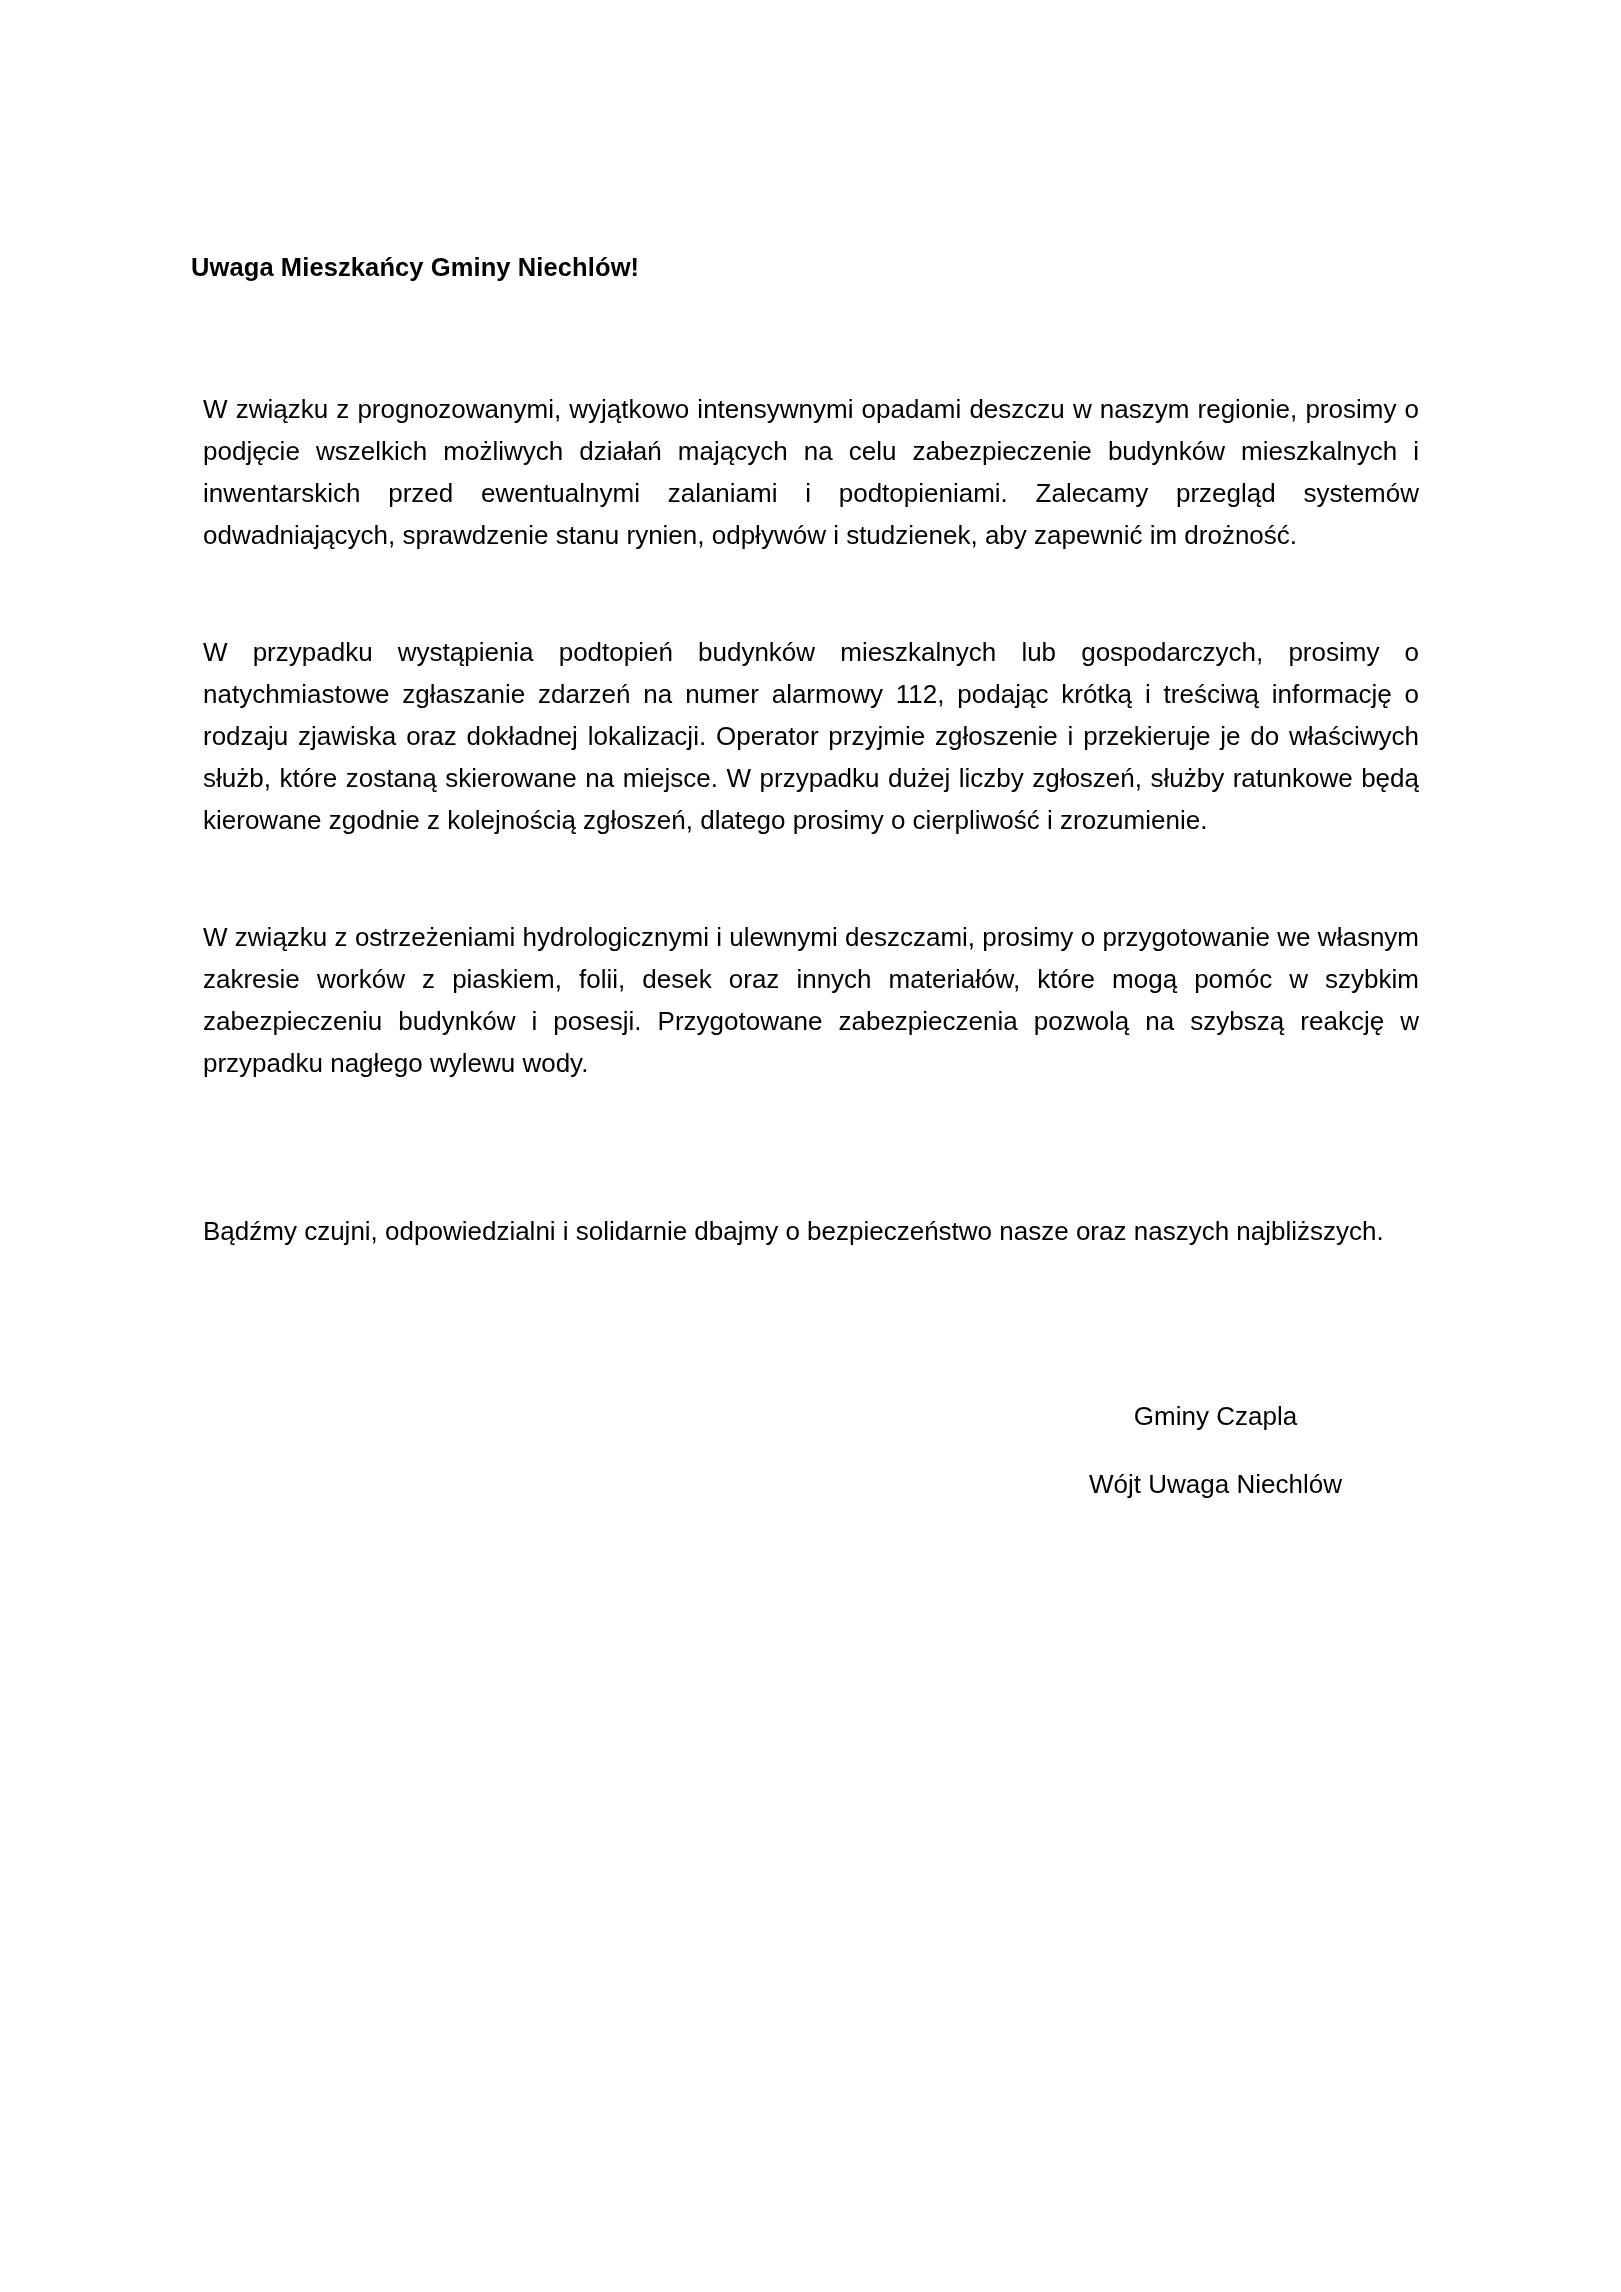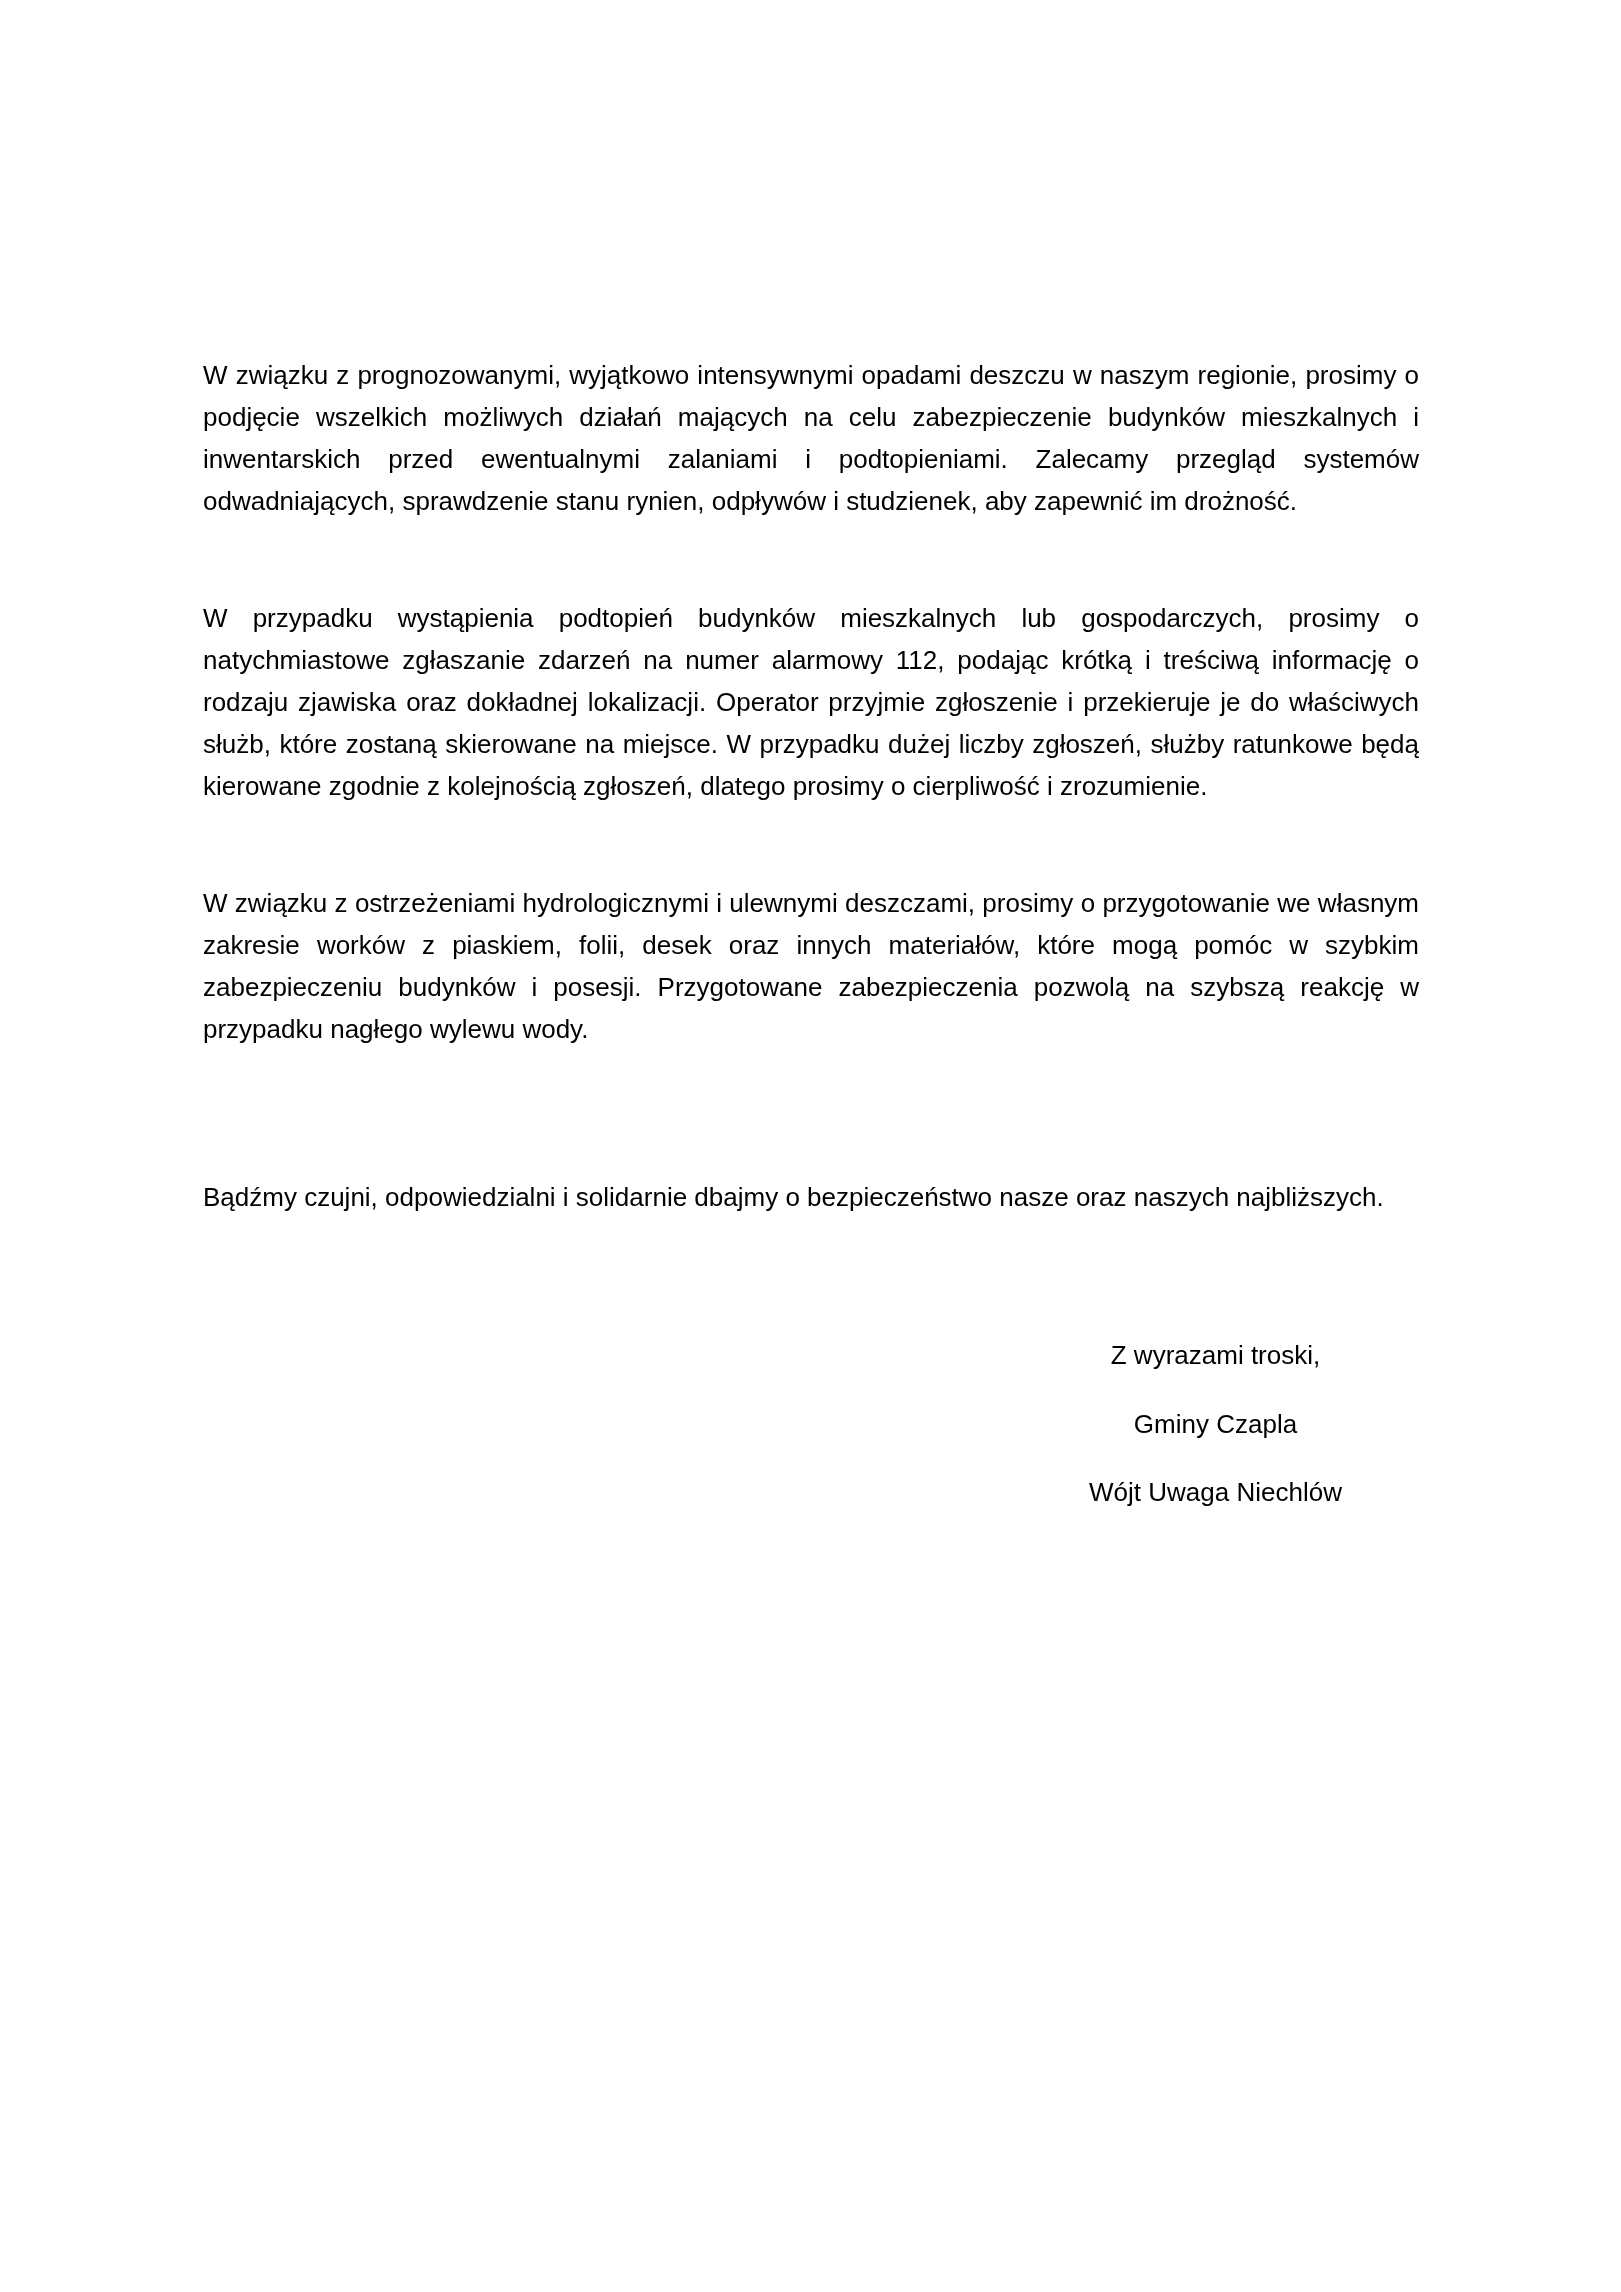--- a/index.html
+++ b/index.html
@@ -66,20 +66,21 @@
   .sig-line { margin: 0; }
   .sig-gap { height: 26.5px; }
 </style>
 </head>
 <body>
 
 <div class="page">
 
   <div class="content">
 
+    <h1 class="doc-title"><span>Uwaga Mieszkańcy Gminy Niechlów!</span></h1>
 
     <div class="gap-title-p1"></div>
 
     <p class="para">W związku z prognozowanymi, wyjątkowo intensywnymi opadami deszczu w naszym regionie, prosimy o podjęcie wszelkich możliwych działań mających na celu zabezpieczenie budynków mieszkalnych i inwentarskich przed ewentualnymi zalaniami i podtopieniami. Zalecamy przegląd systemów odwadniających, sprawdzenie stanu rynien, odpływów i studzienek, aby zapewnić im drożność.</p>
 
     <div class="gap-para"></div>
 
     <p class="para"><span>W przypadku wystąpienia podtopień budynków mieszkalnych lub gospodarczych, prosimy o natychmiastowe zgłaszanie zdarzeń na </span><span class="bold-inline">numer alarmowy 112</span><span>, podając krótką i treściwą informację o rodzaju zjawiska oraz dokładnej lokalizacji. Operator przyjmie zgłoszenie i przekieruje je do właściwych służb, które zostaną skierowane na miejsce. W przypadku dużej liczby zgłoszeń, służby ratunkowe będą kierowane zgodnie z kolejnością zgłoszeń, dlatego prosimy o cierpliwość i zrozumienie.</span></p>
 
     <div class="gap-para"></div>
@@ -89,21 +90,20 @@
     <div class="gap-para"></div>
 
 
     <div class="gap-p4-p5"></div>
 
     <p class="para">Bądźmy czujni, odpowiedzialni i solidarnie dbajmy o bezpieczeństwo nasze oraz naszych najbliższych.</p>
 
     <div class="gap-before-sign"></div>
 
     <div class="signature">
-      <p class="sig-line">Z wyrazami troski,</p>
       <div class="sig-gap"></div>
       <p class="sig-line">Gminy Czapla</p>
       <div class="sig-gap"></div>
       <p class="sig-line">Wójt Uwaga Niechlów</p>
     </div>
 
   </div>
 
 </div>
 

